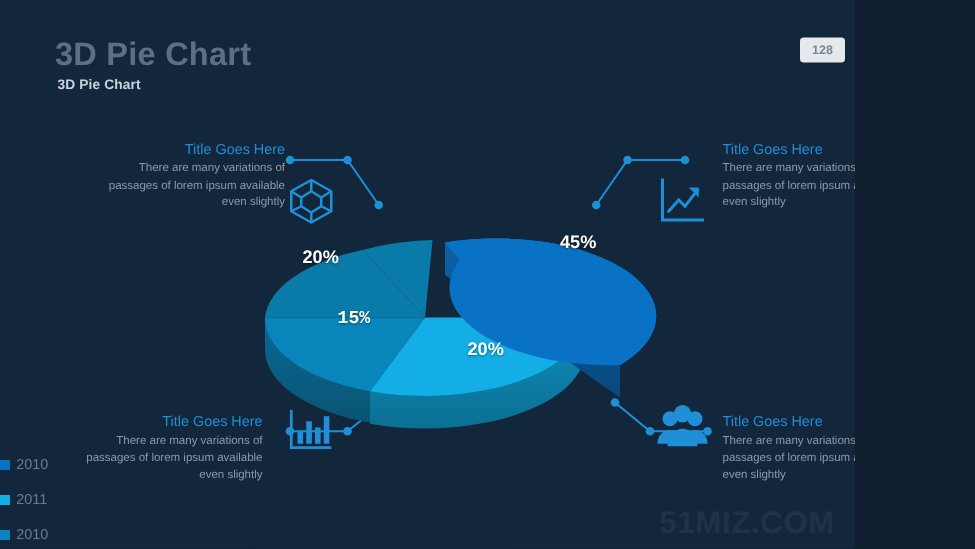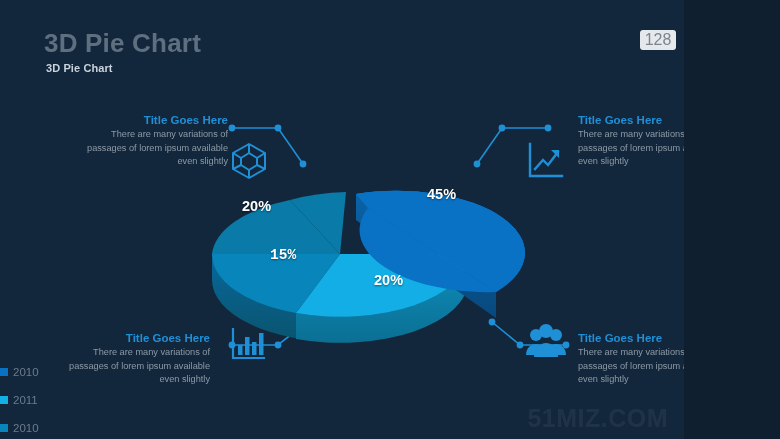--- a/index.html
+++ b/index.html
@@ -38,32 +38,32 @@
   }
   #page-badge {
     position: absolute;
     right: 8px;
     top: 30px;
     width: 36px;
     height: 20px;
     background: #e6e9ec;
     border-radius: 3px;
     color: #7b858f;
-    font-size: 16px;
-    font-weight: normal;
+    font-size: 10px;
+    font-weight: bold;
     display: flex;
     align-items: center;
     justify-content: center;
   }
 
   
   .callout { position: absolute; }
   .callout .c-title {
     font-size: 11.5px;
-    font-weight: bold;
+    font-weight: normal;
     color: #1f8fd6;
     margin-bottom: 2px;
     white-space: nowrap;
   }
   .callout .c-body {
     font-size: 9.2px;
     color: #8d9aa6;
     line-height: 13.5px;
     width: 150px;
   }
@@ -103,21 +103,21 @@
     width: 420px;
     height: 220px;
   }
   .slice-label {
     position: absolute;
     color: #ffffff;
     font-size: 14.5px;
     font-weight: bold;
     text-shadow: 0 1px 2px rgba(0,0,0,0.45);
   }
-  #lbl-0 { left: 247px; top: 36px; }
+  #lbl-0 { left: 268px; top: 36px; }
   #lbl-1 { left: 194px; top: 122px; }
   #lbl-2 { left: 90px;  top: 97px; font-family: Liberation Mono, monospace; }
   #lbl-3 { left: 62px;  top: 48px; }
 
   
   #legend {
     position: absolute;
     left: 0;
     right: 0;
     top: 366px;

